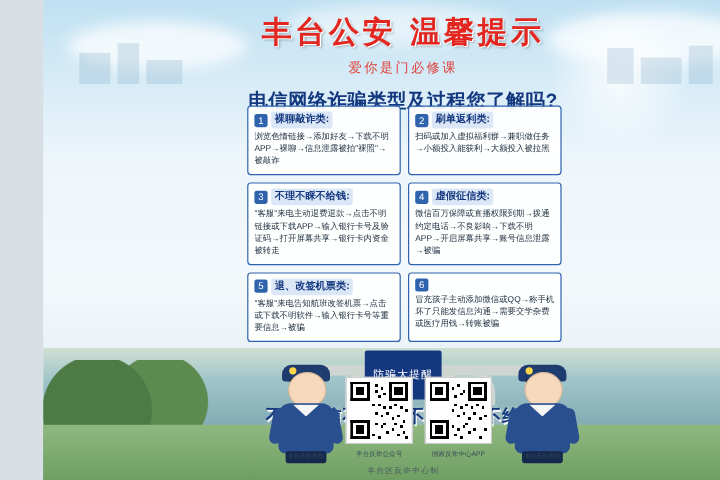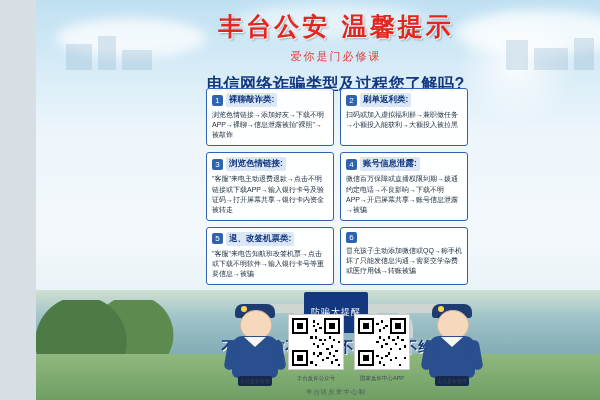--- a/index.html
+++ b/index.html
@@ -162,29 +162,29 @@
       <div class="card-head">
         <div class="num">2</div>
         <div class="card-title">刷单返利类:</div>
       </div>
       <div class="card-body">扫码或加入虚拟福利群→兼职做任务→小额投入能获利→大额投入被拉黑</div>
     </div>
 
     <div class="card">
       <div class="card-head">
         <div class="num">3</div>
-        <div class="card-title">浏览色情链接:</div>
+        <div class="card-title">不理不睬不给钱:</div>
       </div>
       <div class="card-body">"客服"来电主动退费退款→点击不明链接或下载APP→输入银行卡号及验证码→打开屏幕共享→银行卡内资金被转走</div>
     </div>
 
     <div class="card">
       <div class="card-head">
         <div class="num">4</div>
-        <div class="card-title">账号信息泄露:</div>
+        <div class="card-title">虚假征信类:</div>
       </div>
       <div class="card-body">微信百万保障或直播权限到期→拨通约定电话→不良影响→下载不明APP→开启屏幕共享→账号信息泄露→被骗</div>
     </div>
 
     <div class="card">
       <div class="card-head">
         <div class="num">5</div>
         <div class="card-title">退、改签机票类:</div>
       </div>
       <div class="card-body">"客服"来电告知航班改签机票→点击或下载不明软件→输入银行卡号等重要信息→被骗</div>

